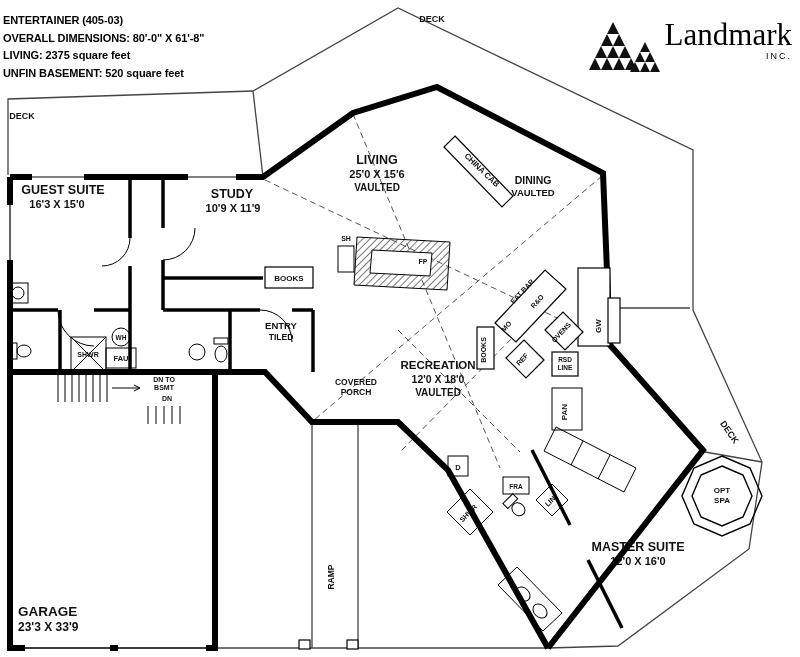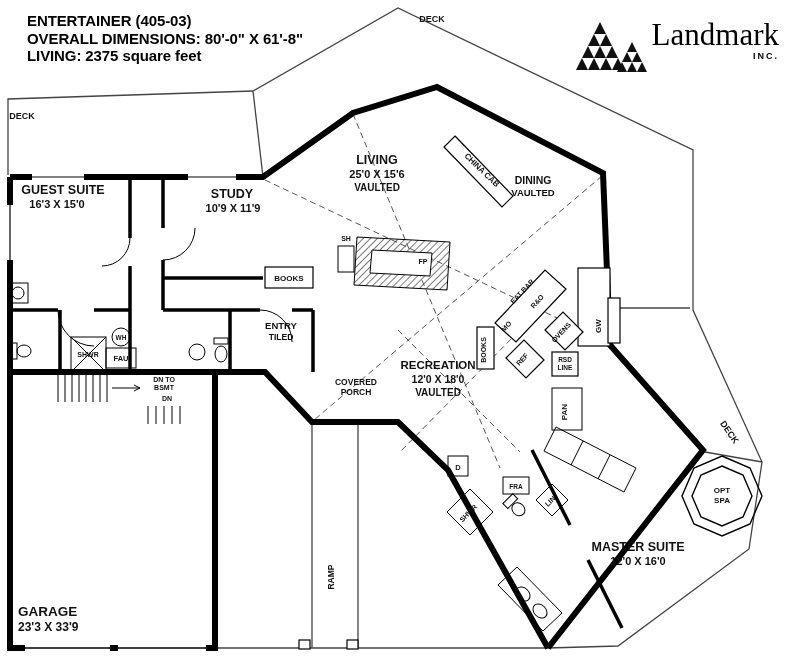--- a/index.html
+++ b/index.html
@@ -1,24 +1,24 @@
 <!DOCTYPE html>
 <html><head>
 <meta charset="utf-8">
 <style>
   html,body{margin:0;padding:0;background:#fff;}
   .canvas{position:relative;width:800px;height:657px;background:#fff;overflow:hidden;
           font-family:"Liberation Sans",sans-serif;color:#000;}
-  .header{position:absolute;left:27px;top:12px;font-weight:bold;font-size:15px;
+  .header{position:absolute;left:3px;top:12px;font-weight:bold;font-size:11px;
           line-height:17.5px;letter-spacing:-0.1px;white-space:nowrap;}
-  .logo{position:absolute;right:21px;top:20px;display:flex;align-items:flex-start;gap:2px;}
+  .logo{position:absolute;right:8px;top:20px;display:flex;align-items:flex-start;gap:2px;}
   .logo-text{text-align:right;font-family:"Liberation Serif",serif;}
   .lm{font-size:31px;line-height:30px;}
   .ds{font-size:27px;line-height:27px;}
-  .inc{font-family:"Liberation Sans",sans-serif;font-size:9px;font-weight:bold;
+  .inc{font-family:"Liberation Sans",sans-serif;font-size:9px;font-weight:normal;
        letter-spacing:2px;margin-top:1px;}
   svg.plan{position:absolute;left:0;top:0;}
   svg text{font-family:"Liberation Sans",sans-serif;font-weight:bold;fill:#111;}
 </style>
 </head>
 <body>
 
 <div class="canvas">
 
   <svg class="plan" width="800" height="657" viewBox="0 0 800 657">
@@ -200,20 +200,21 @@
       <text x="18" y="616" font-size="13.5" text-anchor="start">GARAGE</text>
       <text x="18" y="631" font-size="12" text-anchor="start">23'3 X 33'9</text>
       <text x="334" y="577" font-size="8.5" transform="rotate(-90 334 577)">RAMP</text>
     </g>
   </svg>
 
   <div class="header">
     <div>ENTERTAINER (405-03)</div>
     <div>OVERALL DIMENSIONS: 80'-0" X 61'-8"</div>
     <div>LIVING: 2375 square feet</div>
+    <div>UNFIN BASEMENT: 520 square feet</div>
   </div>
 
   <div class="logo">
     <svg width="74" height="56" viewBox="0 0 74 56">
       <g fill="#111">
         <polygon points="24,2 18,14 30,14"></polygon>
         <polygon points="18,14 12,26 24,26"></polygon>
           <polygon points="30,14 24,26 36,26"></polygon>
         <polygon points="12,26 6,38 18,38"></polygon>
           <polygon points="24,26 18,38 30,38"></polygon>

